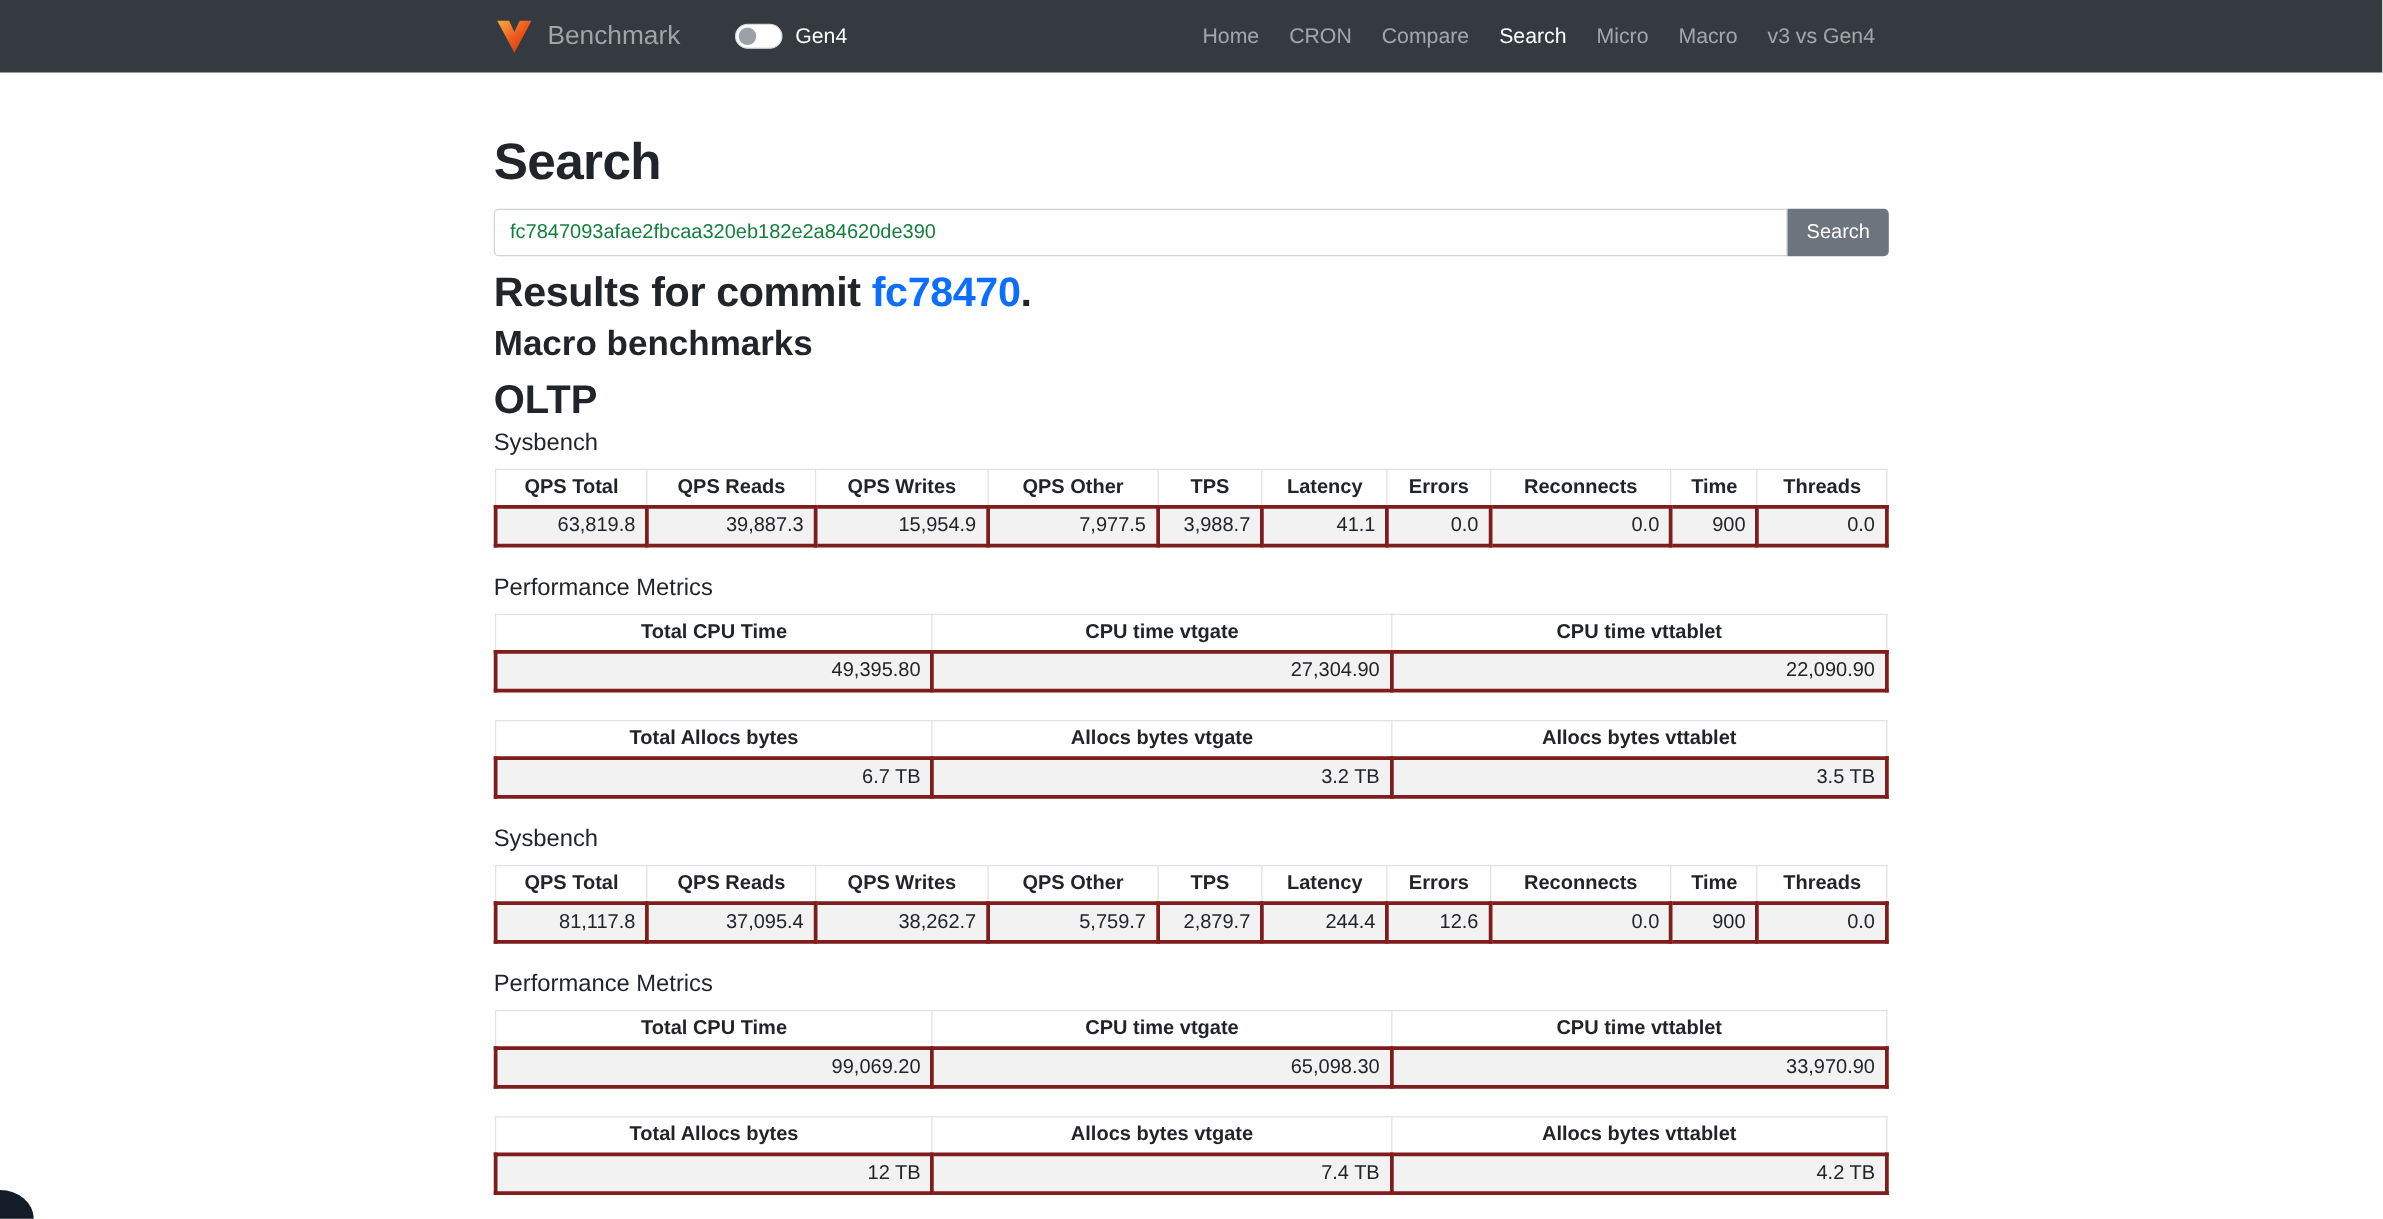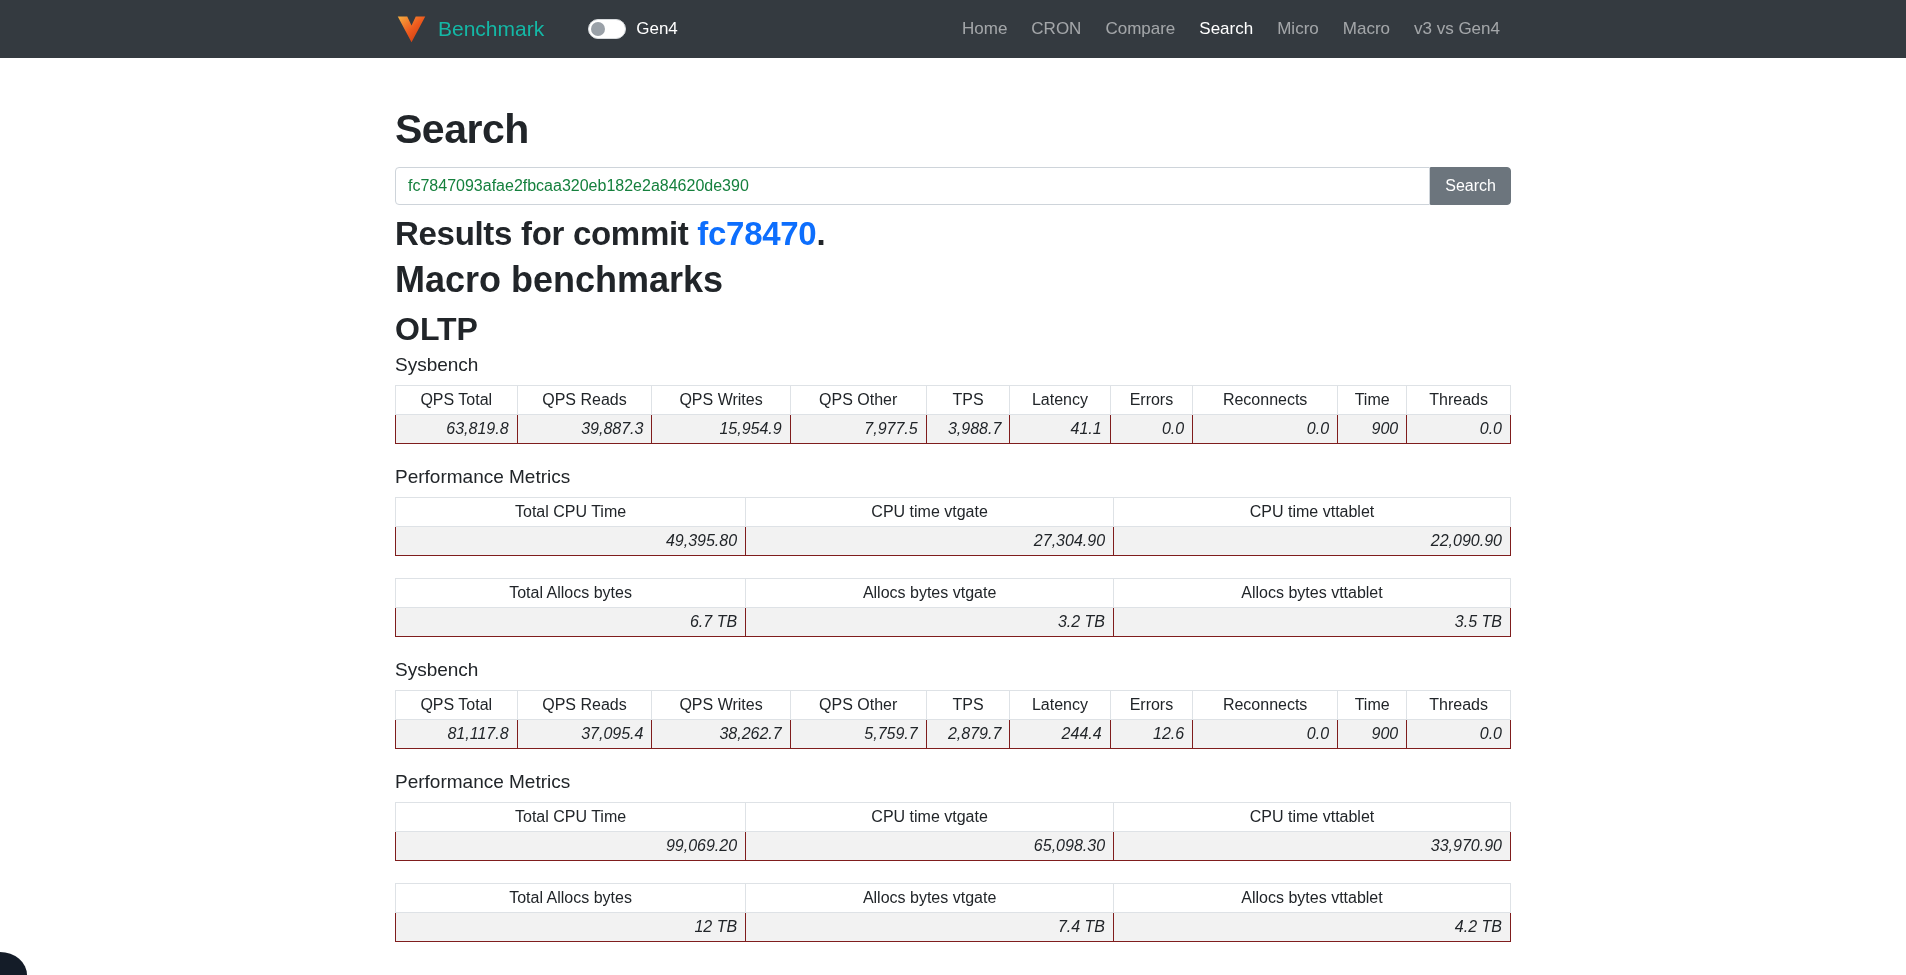--- a/index.html
+++ b/index.html
@@ -10,21 +10,21 @@
     background: #fff;
     font-family: "Liberation Sans", "DejaVu Sans", sans-serif;
     color: #212529;
   }
   .container { width: 1140px; margin: 0 auto; padding: 0 12px; }
 
   
   .navbar { background: #343a40; height: 58px; width: 100%; }
   .navbar .container { display: flex; align-items: center; height: 100%; }
   .brand { display: flex; align-items: center; gap: 10px; }
-  .brand-title { color: #14b8a6; font-size: 21px; }
+  .brand-title { color: #a3a3a3; font-size: 21px; }
   .toggle-wrap { display: flex; align-items: center; gap: 10px; margin-left: 28px; padding-left: 16px; }
   .switch {
     width: 38px; height: 20px; background: #fff; border-radius: 20px;
     position: relative; border: 1px solid #d7dadd; cursor: pointer;
   }
   .switch .knob {
     position: absolute; left: 2px; top: 2px; width: 14px; height: 14px;
     border-radius: 50%; background: #9aa1a8;
   }
   .toggle-label { color: #fff; font-size: 17px; }
@@ -44,33 +44,33 @@
     border: 1px solid #ced4da; border-radius: 4px 0 0 4px; outline: none;
     color: #15803d; font-family: inherit;
   }
   .search-btn {
     height: 38px; background: #6c757d; color: #fff; border: 1px solid #6c757d;
     font-size: 16px; padding: 6px 14px; border-radius: 0 4px 4px 0; cursor: pointer;
     font-family: inherit;
   }
   h2.results-title { font-size: 33px; font-weight: 600; margin: 0 0 6px 0; letter-spacing: -0.3px; }
   h2.results-title a { color: #0d6efd; text-decoration: none; }
-  h3.macro-title { font-size: 36px; font-weight: 600; margin: 1px 0 10px 0; }
+  h3.macro-title { font-size: 28px; font-weight: 600; margin: 1px 0 10px 0; }
   h4.bench-name { font-size: 32px; font-weight: 600; margin: 14px 0 6px 0; }
   .bench-sub { font-size: 19px; margin: 0 0 9px 0; }
   .pm-title { font-size: 19px; margin: 0 0 9px 0; }
 
   table { width: 100%; border-collapse: collapse; table-layout: fixed; margin-bottom: 22px; }
   th {
-    font-weight: 400; font-size: 16px;
+    font-weight: 700; font-size: 16px;
     padding: 5px 8px; border: 1px solid #dee2e6; background: #fff;
   }
   td {
     text-align: right; font-size: 16px; padding: 5px 8px;
-    border: 1px solid #7f1d1d; background: #f2f2f2; font-style: italic;
+    border: 3px solid #7f1d1d; background: #f2f2f2;
   }
   .sysbench-table th:nth-child(1){width:10.9%} .sysbench-table th:nth-child(2){width:12.1%}
   .sysbench-table th:nth-child(3){width:12.4%} .sysbench-table th:nth-child(4){width:12.2%}
   .sysbench-table th:nth-child(5){width:7.5%}  .sysbench-table th:nth-child(6){width:9.0%}
   .sysbench-table th:nth-child(7){width:7.4%}  .sysbench-table th:nth-child(8){width:13.0%}
   .sysbench-table th:nth-child(9){width:6.2%}  .sysbench-table th:nth-child(10){width:9.3%}
   .metrics-table th:nth-child(1){width:31.4%} .metrics-table th:nth-child(2){width:33.0%}
   .metrics-table th:nth-child(3){width:35.6%}
 
   .corner-artifact {

